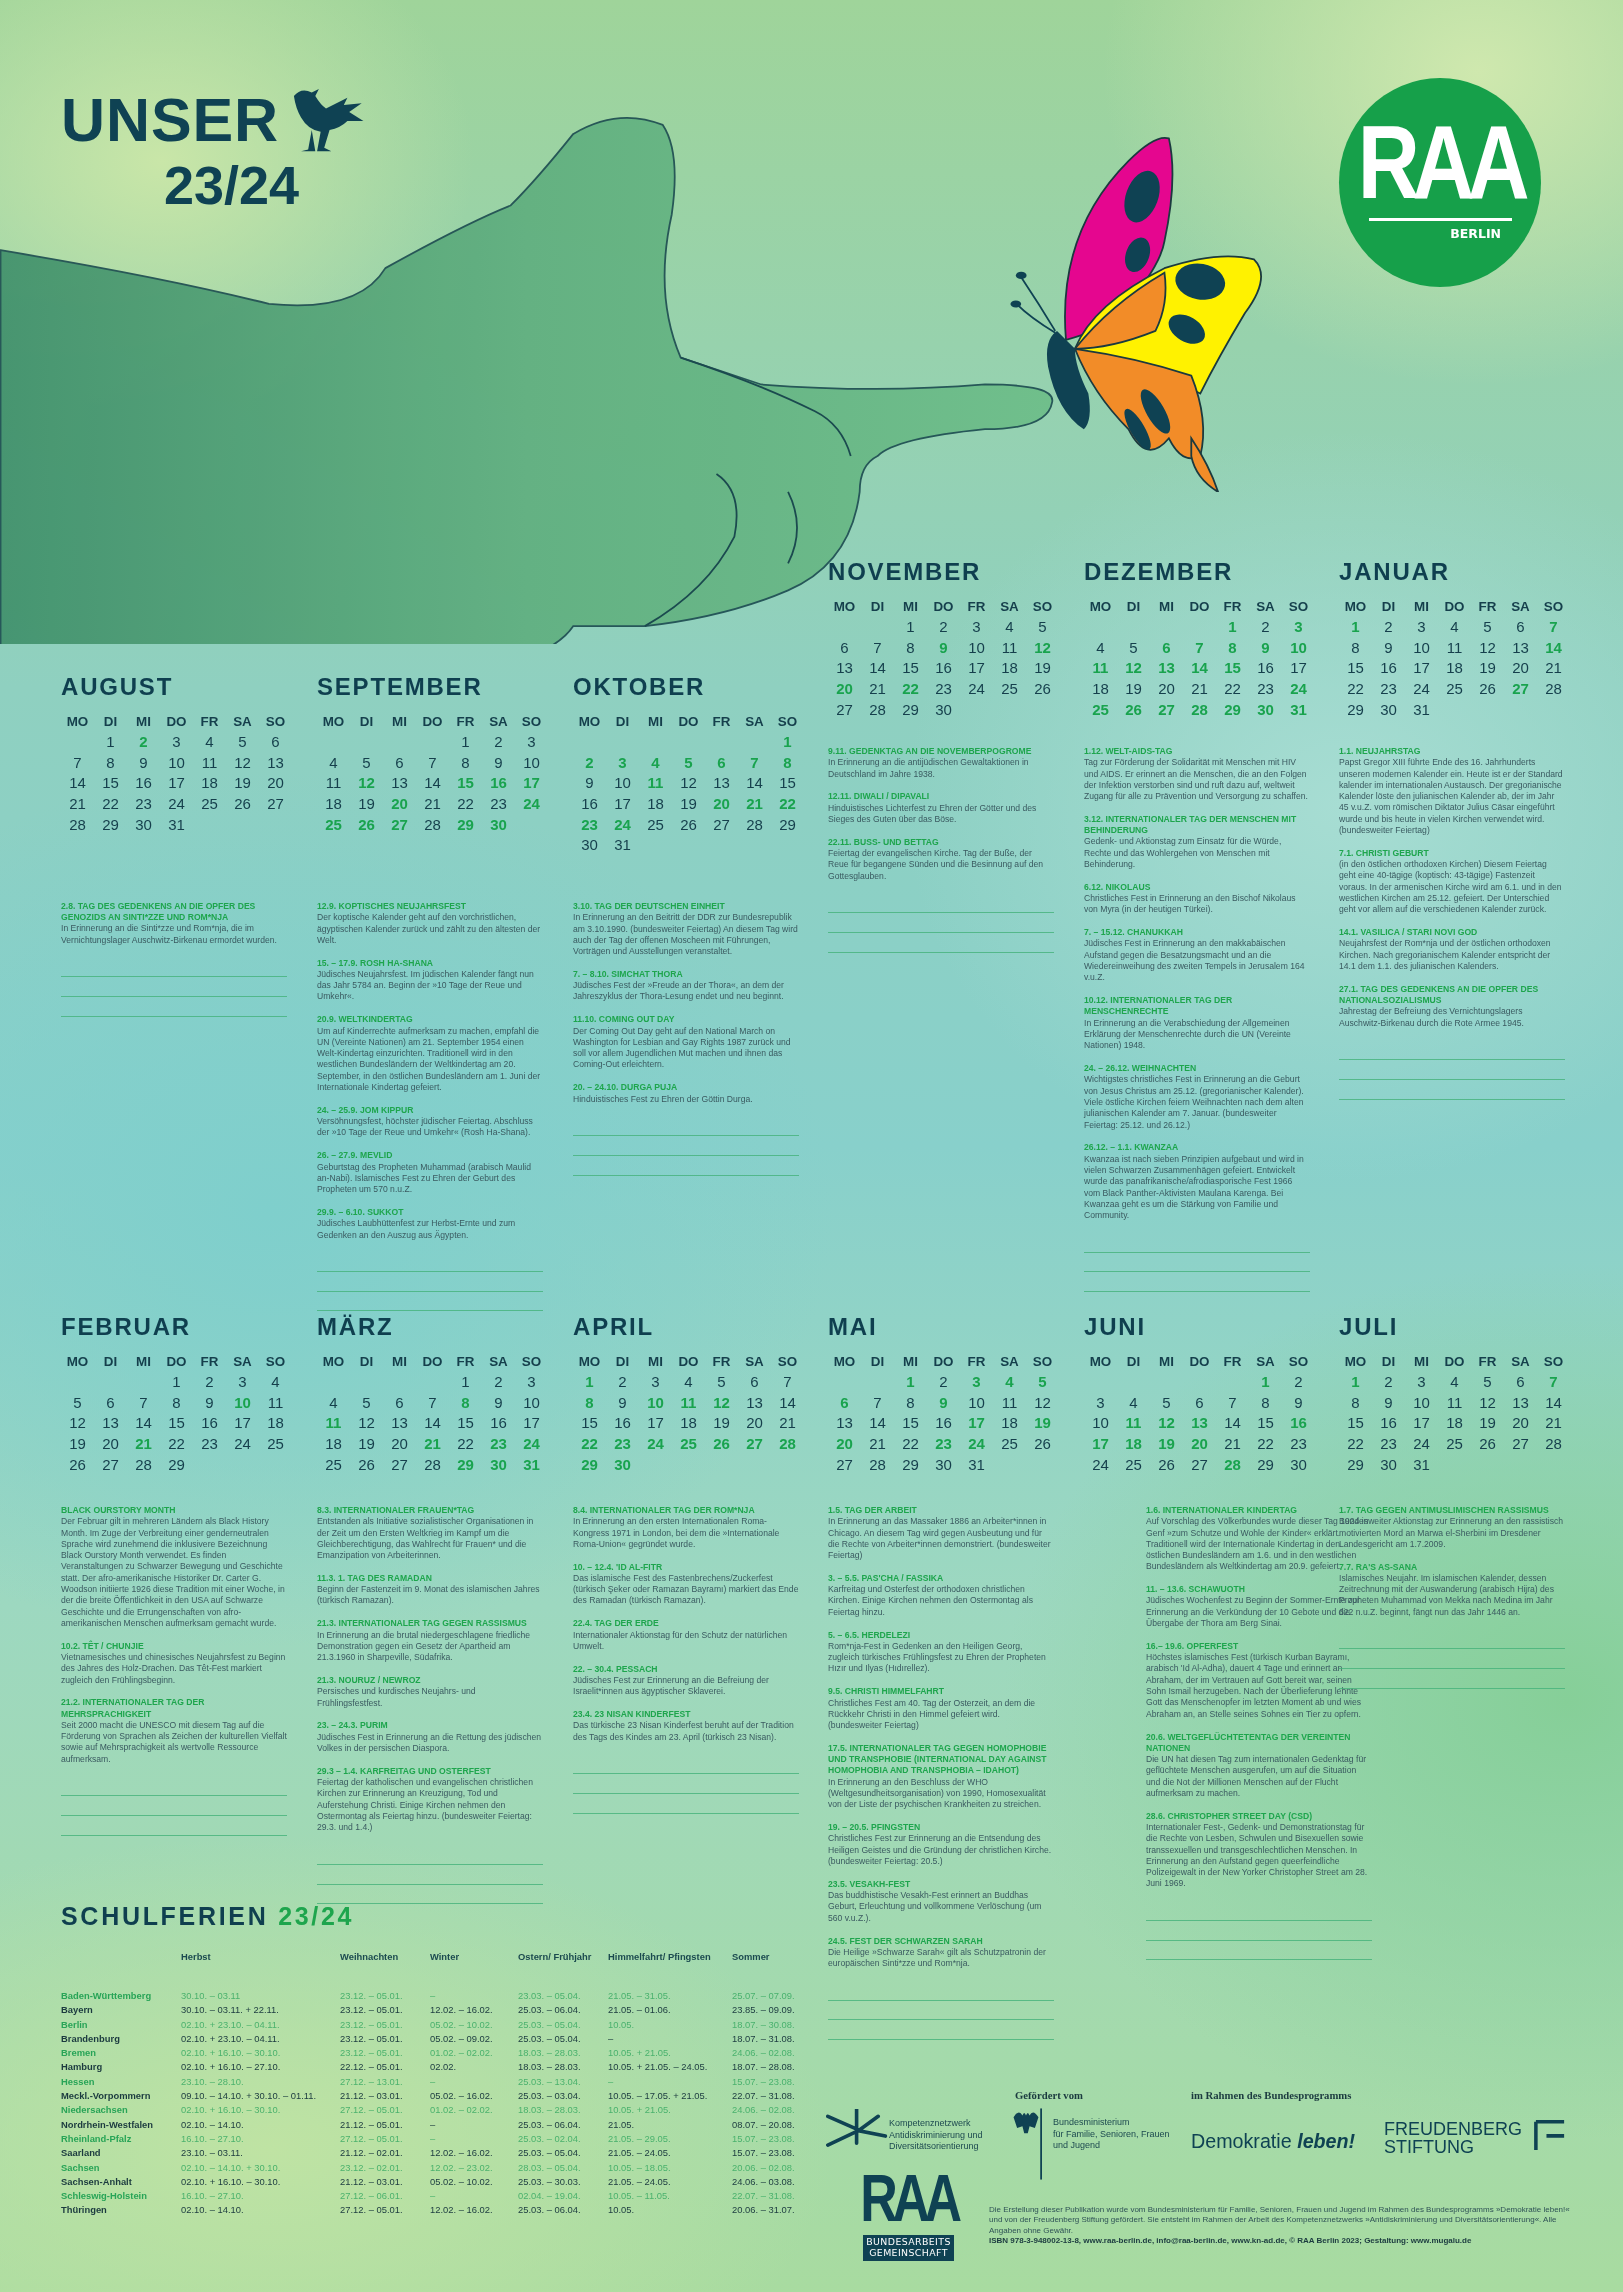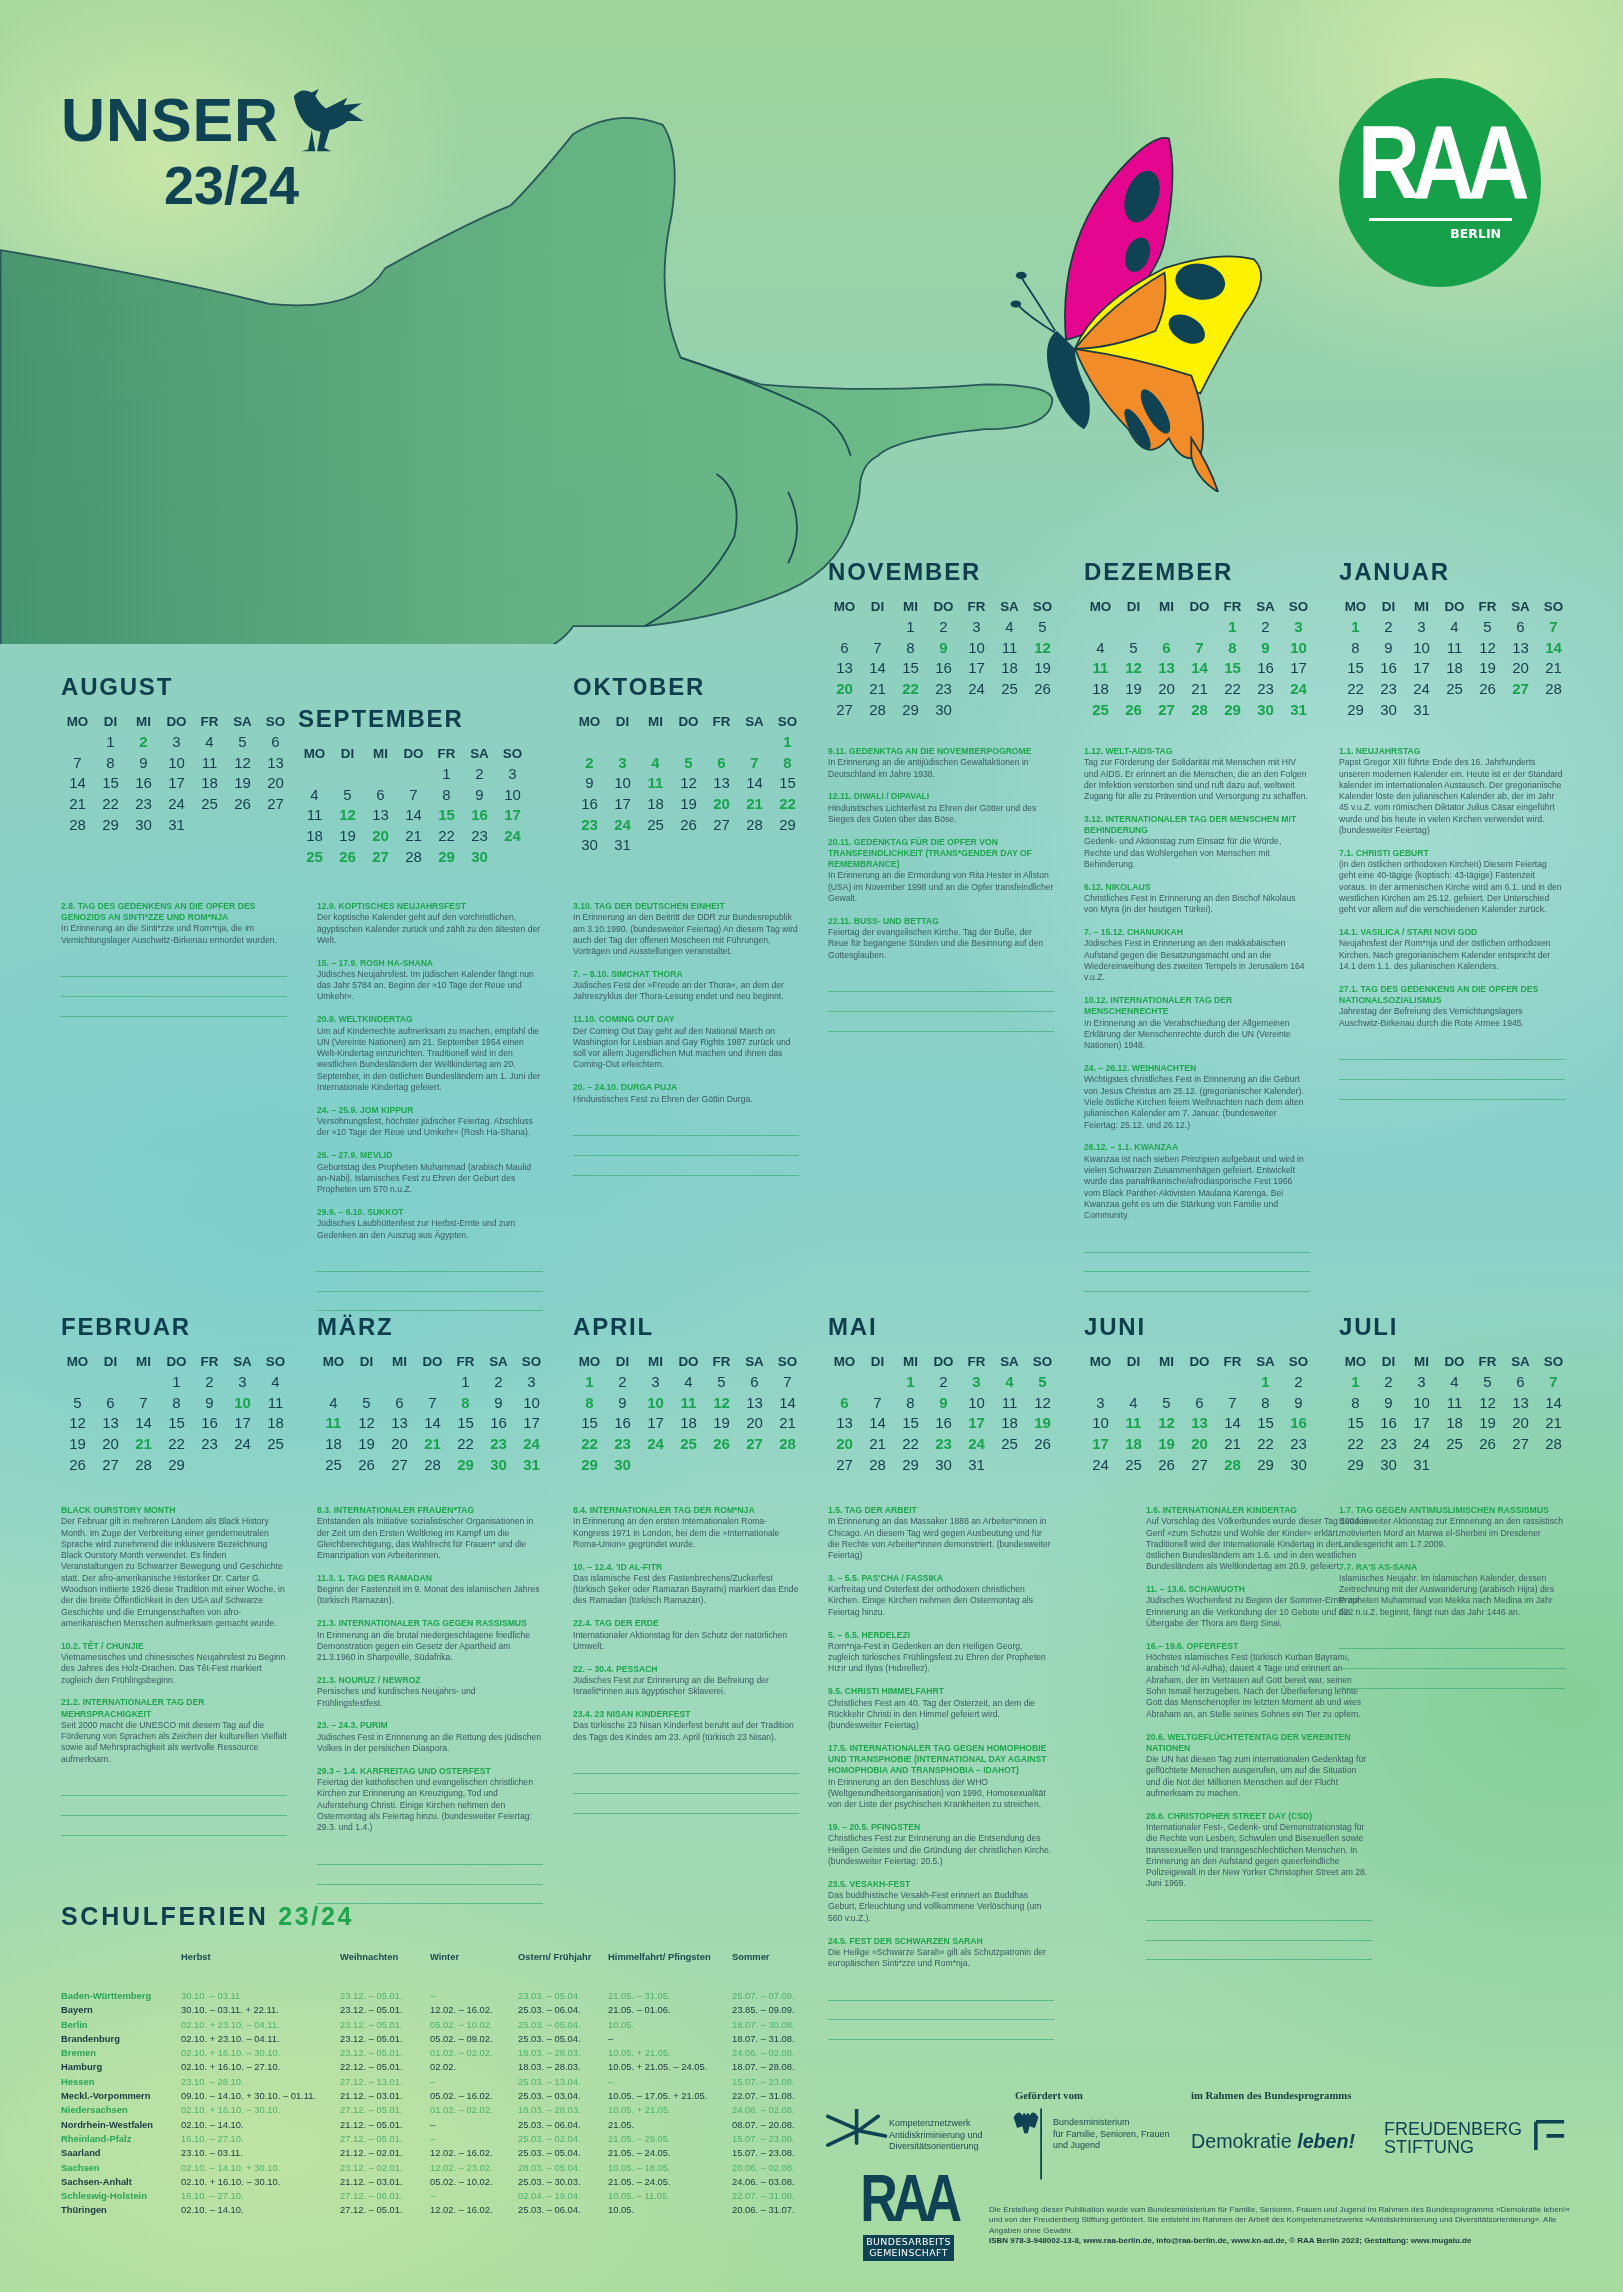--- a/index.html
+++ b/index.html
@@ -143,21 +143,21 @@
         <span>24</span>
         <span>25</span>
         <span>26</span>
         <span>27</span>
         <span>28</span>
         <span>29</span>
         <span>30</span>
         <span>31</span>
       </div>
     </div>
-    <div class="month" style="left: 298px; top: 673px; margin-top: 32px;">
+    <div class="month" style="left: 317px; top: 673px;">
       <h2>SEPTEMBER</h2>
       <div class="grid">
         <span class="hd">MO</span>
         <span class="hd">DI</span>
         <span class="hd">MI</span>
         <span class="hd">DO</span>
         <span class="hd">FR</span>
         <span class="hd">SA</span>
         <span class="hd">SO</span>
         <span></span>
@@ -718,24 +718,20 @@
     <div class="events" style="left: 828px; top: 746px;">
       <div class="ev">
         <h4>9.11. Gedenktag an die Novemberpogrome</h4>
         <p>In Erinnerung an die antijüdischen Gewaltaktionen in Deutschland im Jahre 1938.</p>
       </div>
       <div class="ev">
         <h4>12.11. Diwali / Dipavali</h4>
         <p>Hinduistisches Lichterfest zu Ehren der Götter und des Sieges des Guten über das Böse.</p>
       </div>
       <div class="ev">
-        <h4>20.11. Gedenktag für die Opfer von Transfeindlichkeit (Trans*gender Day of Remembrance)</h4>
-        <p>In Erinnerung an die Ermordung von Rita Hester in Allston (USA) im November 1998 und an die Opfer transfeindlicher Gewalt.</p>
-      </div>
-      <div class="ev">
         <h4>22.11. Buss- und Bettag</h4>
         <p>Feiertag der evangelischen Kirche. Tag der Buße, der Reue für begangene Sünden und die Besinnung auf den Gottesglauben.</p>
       </div>
       <div class="lines">
         <div></div>
         <div></div>
         <div></div>
       </div>
     </div>
     <div class="events" style="left: 1084px; top: 746px;">

